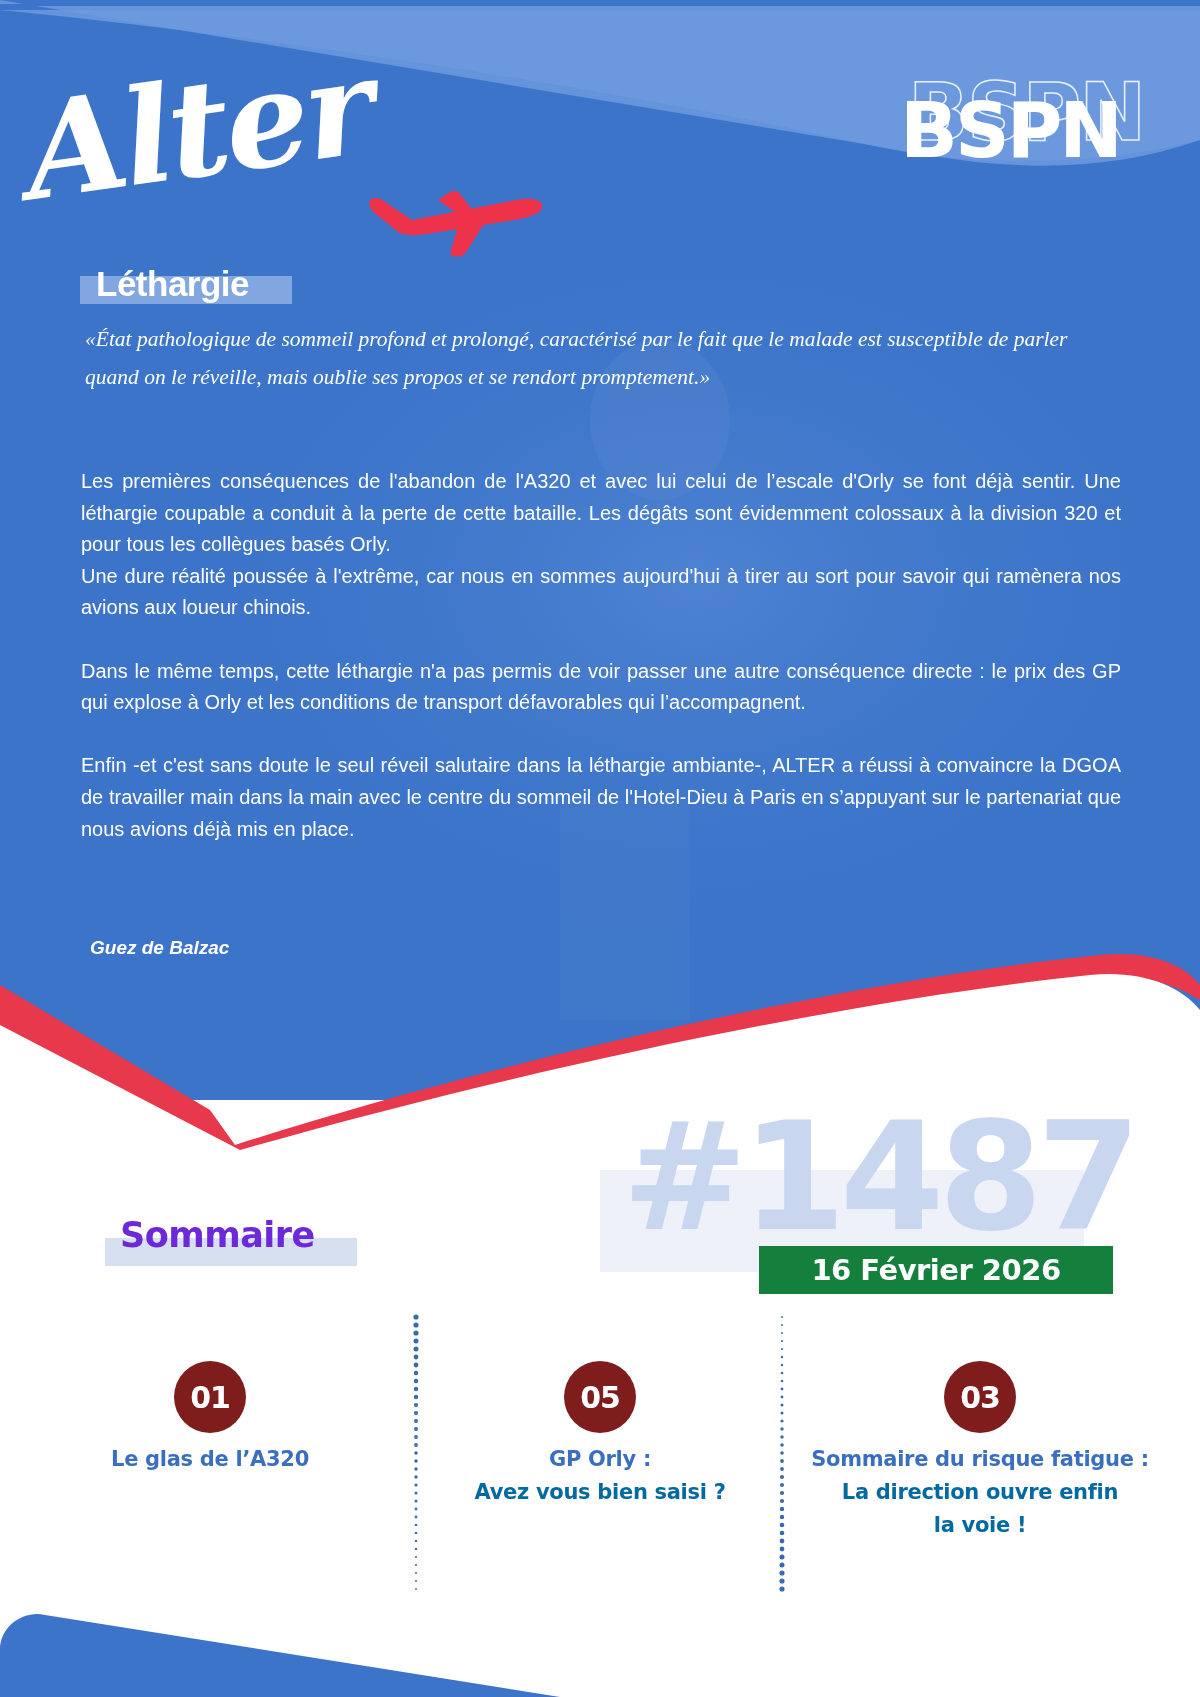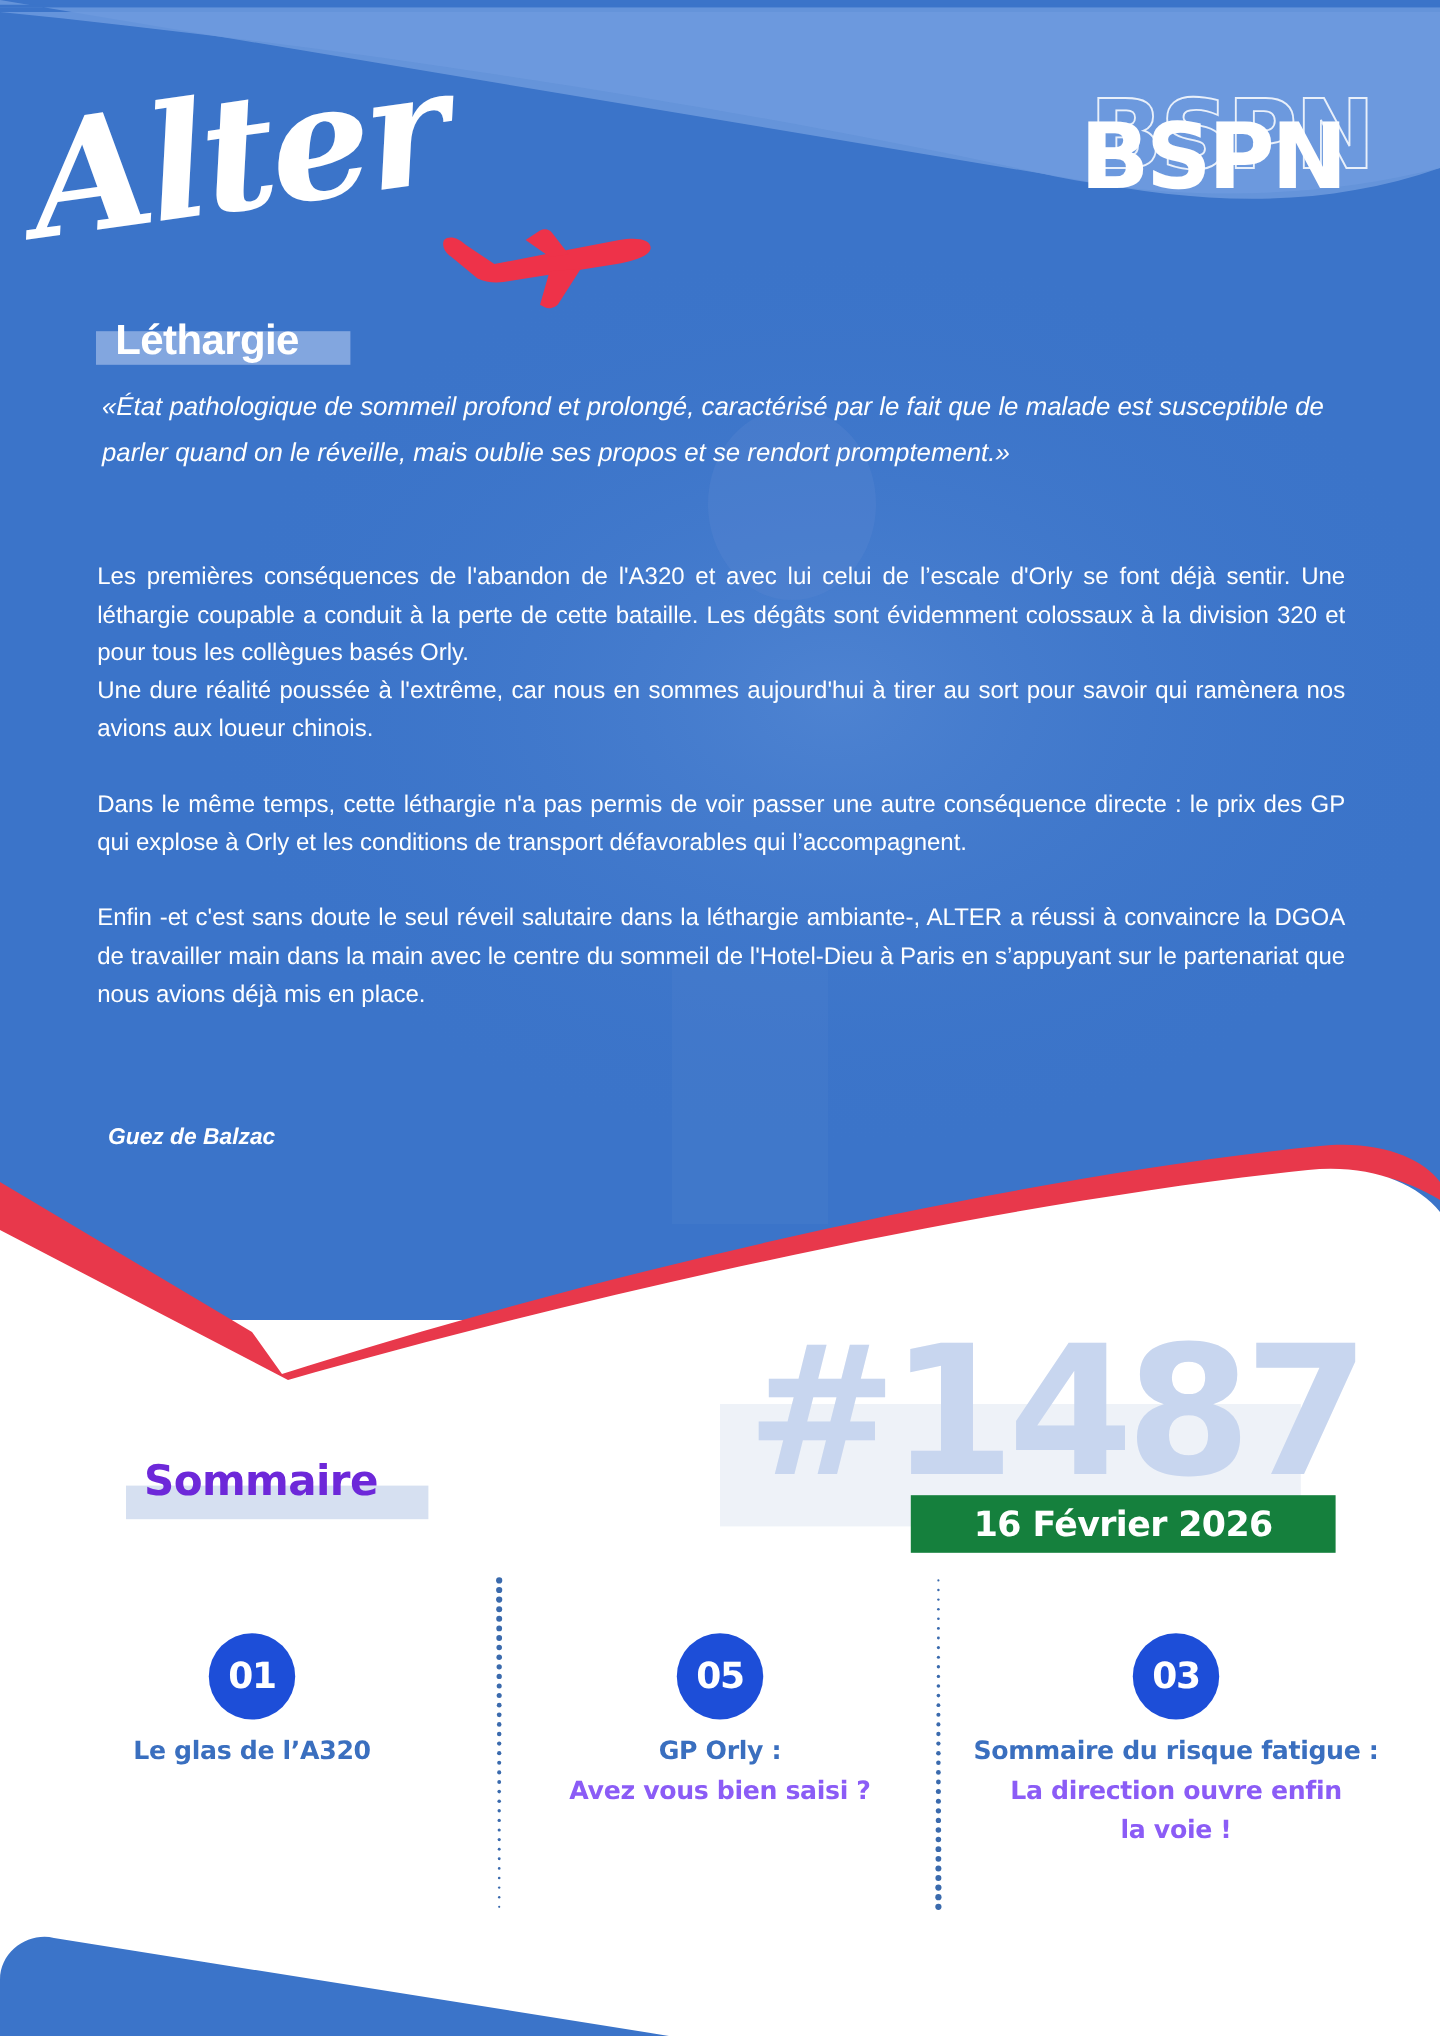--- a/index.html
+++ b/index.html
@@ -37,21 +37,21 @@
     .title-wrap { position: absolute; left: 80px; top: 262px; height: 44px; }
     .title-hl { position: absolute; left: 0; top: 14px; width: 212px; height: 28px; background: rgba(190,208,240,0.55); }
     .title {
       position: relative; font-family: Liberation Sans, sans-serif; font-weight: bold;
       font-size: 35px; line-height: 44px; color: #ffffff; padding-left: 16px; letter-spacing: -0.5px;
     }
 
     
     .definition {
       position: absolute; left: 85px; top: 320px; width: 1040px;
-      font-family: Liberation Sans, sans-serif; font-style: italic;
+      font-family: Liberation Serif, serif; font-style: italic;
       font-size: 21.5px; line-height: 38px; color: #ffffff;
     }
 
     
     .body-text {
       position: absolute; left: 81px; top: 466px; width: 1040px;
       font-family: "Liberation Sans", sans-serif; font-size: 20px; line-height: 31.6px;
       color: #ffffff; text-align: justify;
     }
     .body-text p { margin-bottom: 31.6px; }
@@ -80,26 +80,26 @@
       font-family: "DejaVu Sans", sans-serif; font-weight: bold; font-size: 35px; line-height: 50px;
       color: #6d28d9; letter-spacing: -0.5px;
     }
 
     
     .divider { position: absolute; width: 6px; }
     .divider svg { width: 6px; height: 280px; display: block; }
 
     .item { position: absolute; text-align: center; }
     .item-circle {
-      width: 72px; height: 72px; border-radius: 50%; background: #1d4ed8; margin: 0 auto 10px auto;
+      width: 72px; height: 72px; border-radius: 50%; background: #7f1d1d; margin: 0 auto 10px auto;
       display: flex; align-items: center; justify-content: center;
     }
     .item-num { font-family: "DejaVu Sans", sans-serif; font-weight: bold; font-size: 30px; color: #ffffff; letter-spacing: -1px; }
     .item-title { font-family: "DejaVu Sans", sans-serif; font-weight: bold; font-size: 21px; line-height: 33px; color: #3a6fbf; letter-spacing: -0.3px; }
-    .item-sub { font-family: "DejaVu Sans", sans-serif; font-weight: bold; font-size: 21px; line-height: 33px; color: #8b5cf6; letter-spacing: -0.3px; }
+    .item-sub { font-family: "DejaVu Sans", sans-serif; font-weight: bold; font-size: 21px; line-height: 33px; color: #0369a1; letter-spacing: -0.3px; }
   </style>
 </head>
 <body>
 
 <div class="page">
 
   <svg class="bg-svg" viewBox="0 0 1200 1697" preserveAspectRatio="none">
     <defs>
       <radialGradient id="glow" cx="0.58" cy="0.45" r="0.45">
         <stop offset="0" stop-color="#5d8fd8" stop-opacity="0.55"></stop>

